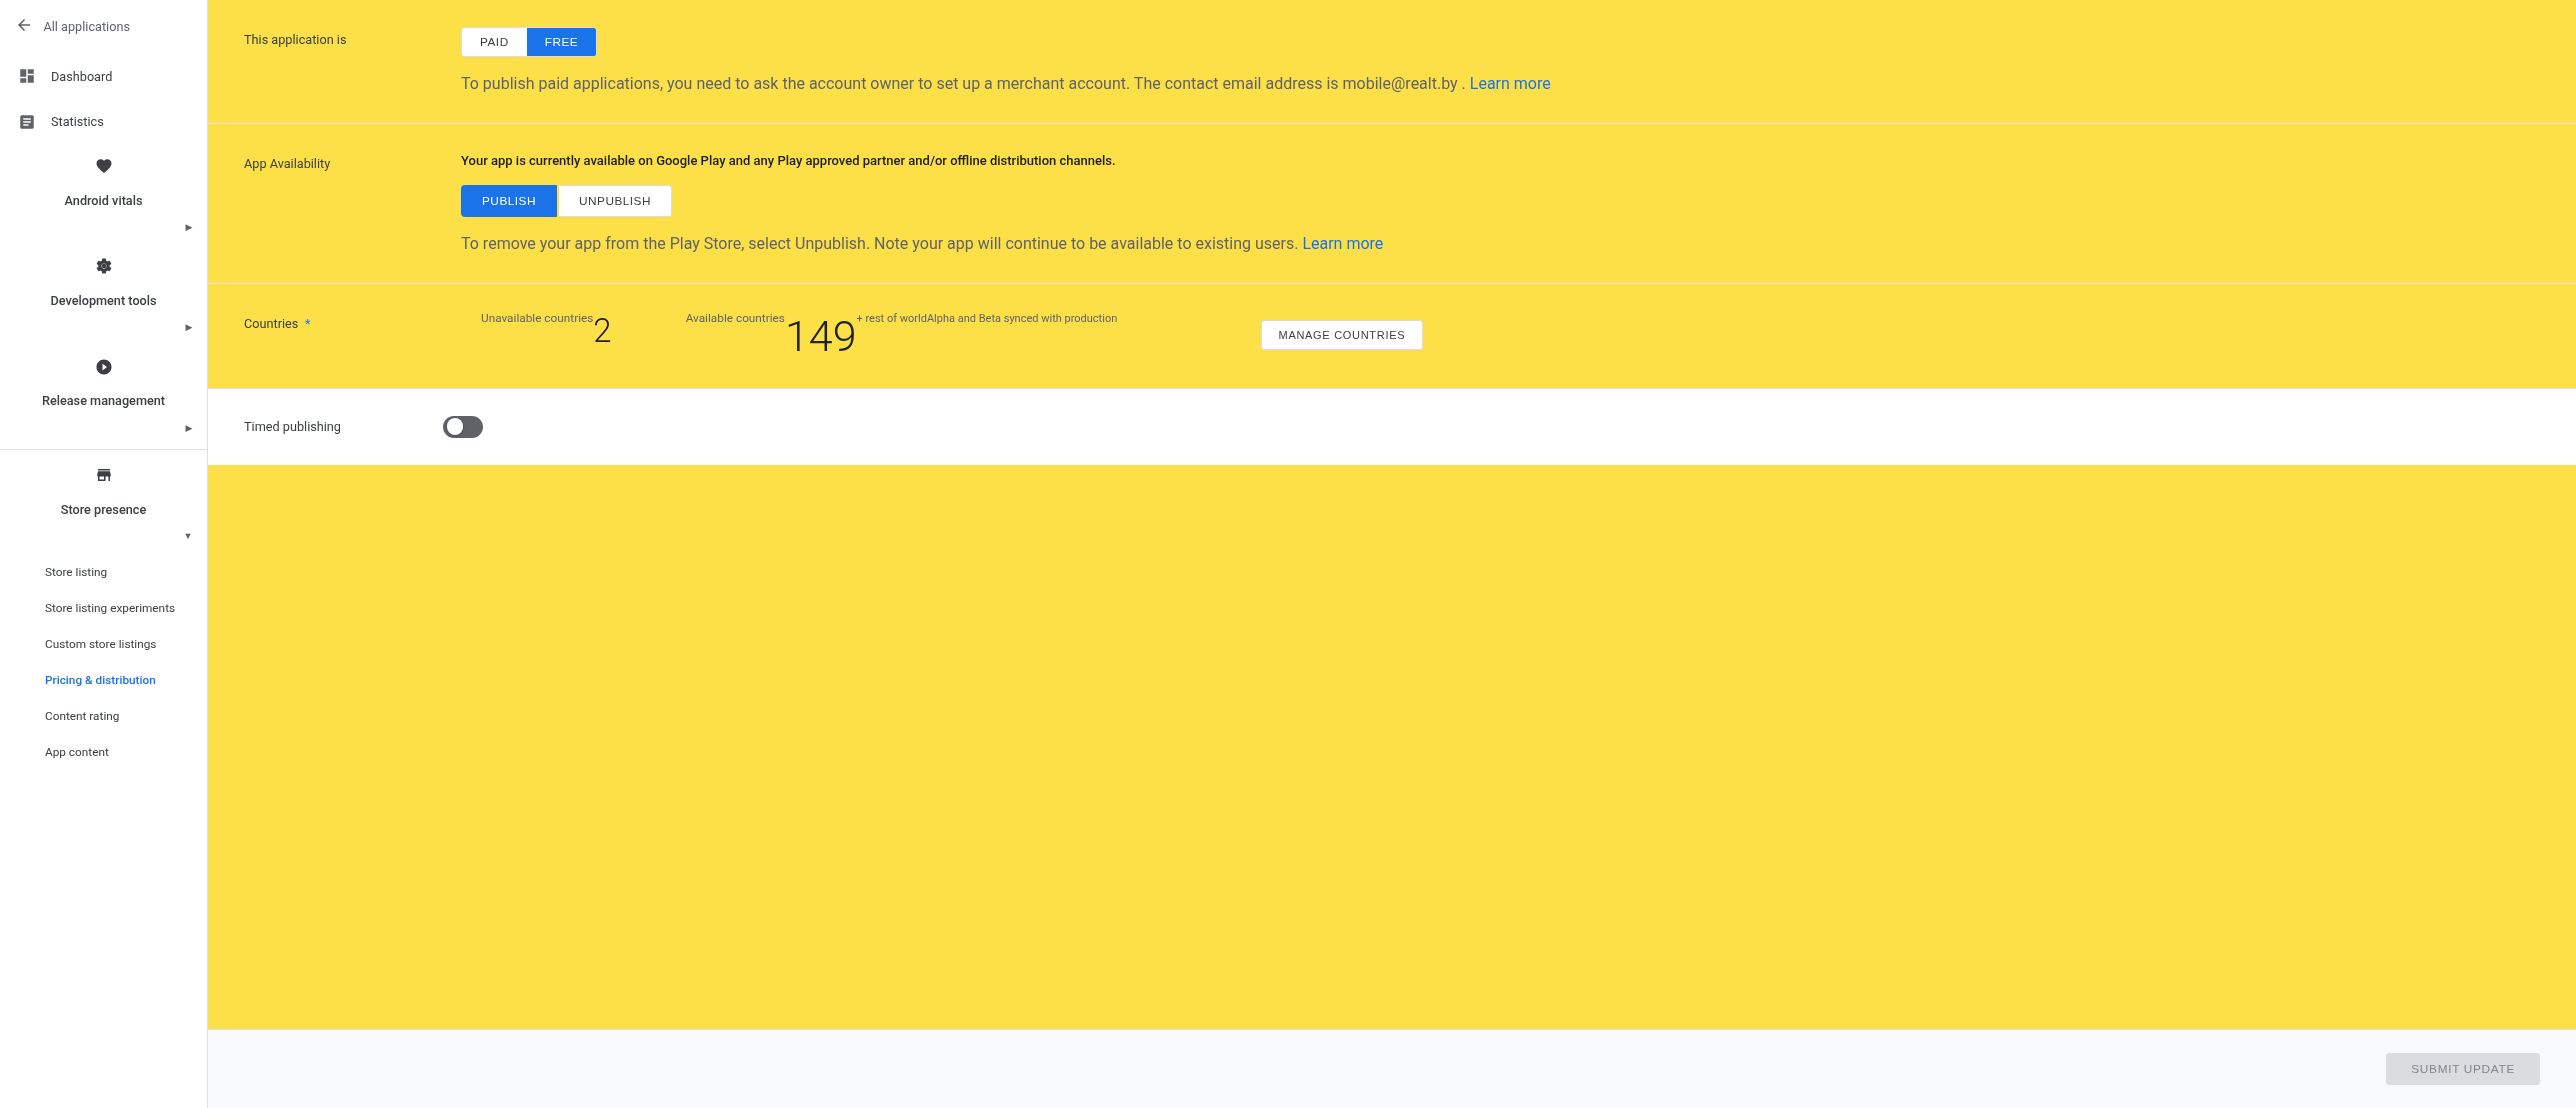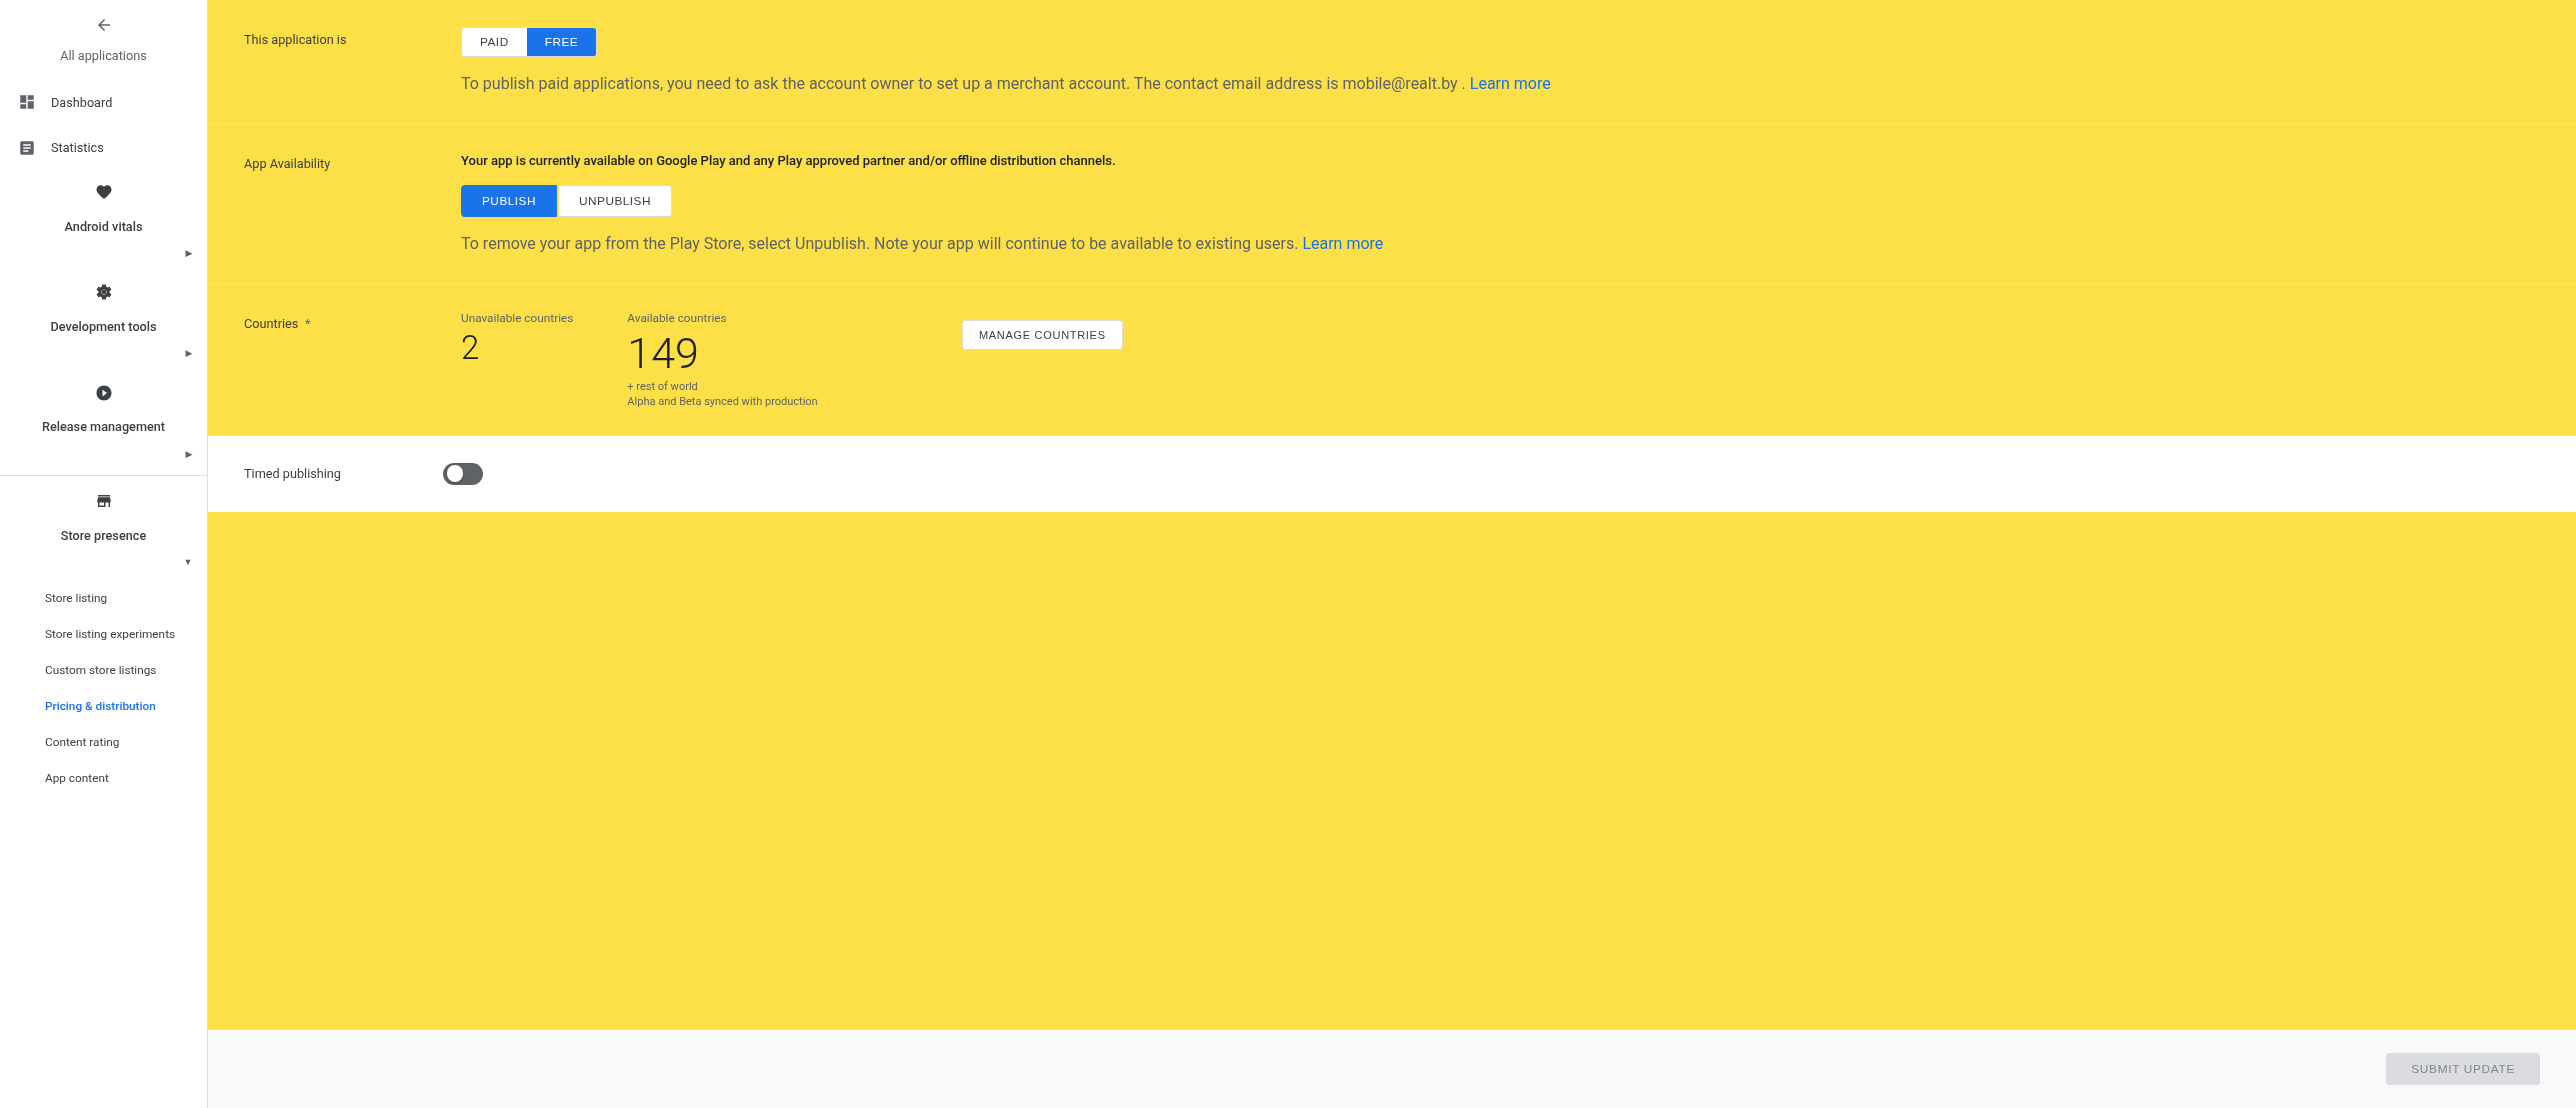--- a/index.html
+++ b/index.html
@@ -17,21 +17,20 @@
       height: 100vh;
     }
     .sidebar-back {
       display: flex;
       align-items: center;
       padding: 16.3px 14.5px;
       cursor: pointer;
       color: #5f6368;
       font-size: 12.7px;
       gap: 11px;
-      flex-direction: column;
     }
     .sidebar-item {
       display: flex;
       align-items: center;
       padding: 12.7px 14.5px;
       cursor: pointer;
       color: #3c4043;
       font-size: 12.7px;
       gap: 14.5px;
       border-left: 2.7px solid transparent;
@@ -162,21 +161,21 @@
       border-left: none;
       border-radius: 0 3.6px 3.6px 0;
     }
 
     
     .countries-stats {
       display: flex;
       align-items: flex-start;
       gap: 54px;
     }
-    .stat-block { display: flex; flex-direction: column; }
+    .stat-block { display: flex; flex-direction: row; margin-left: 20px; }
     .stat-label { font-size: 11.8px; color: #5f6368; margin-bottom: 3.6px; }
     .stat-number { font-size: 33px; font-weight: 300; color: #202124; }
     .stat-number.large { font-size: 43px; }
     .stat-note { font-size: 11px; color: #5f6368; margin-top: 1.8px; }
     .manage-btn {
       padding: 8.1px 16.3px;
       font-size: 11px;
       font-weight: 500;
       letter-spacing: 0.7px;
       text-transform: uppercase;

